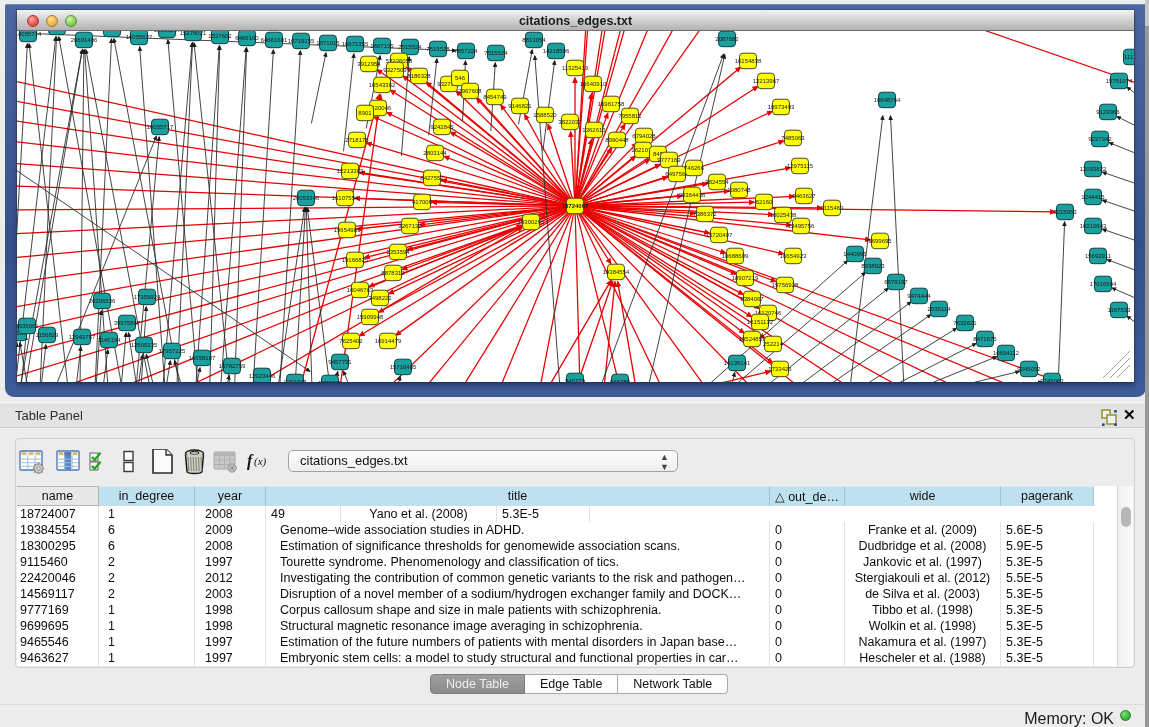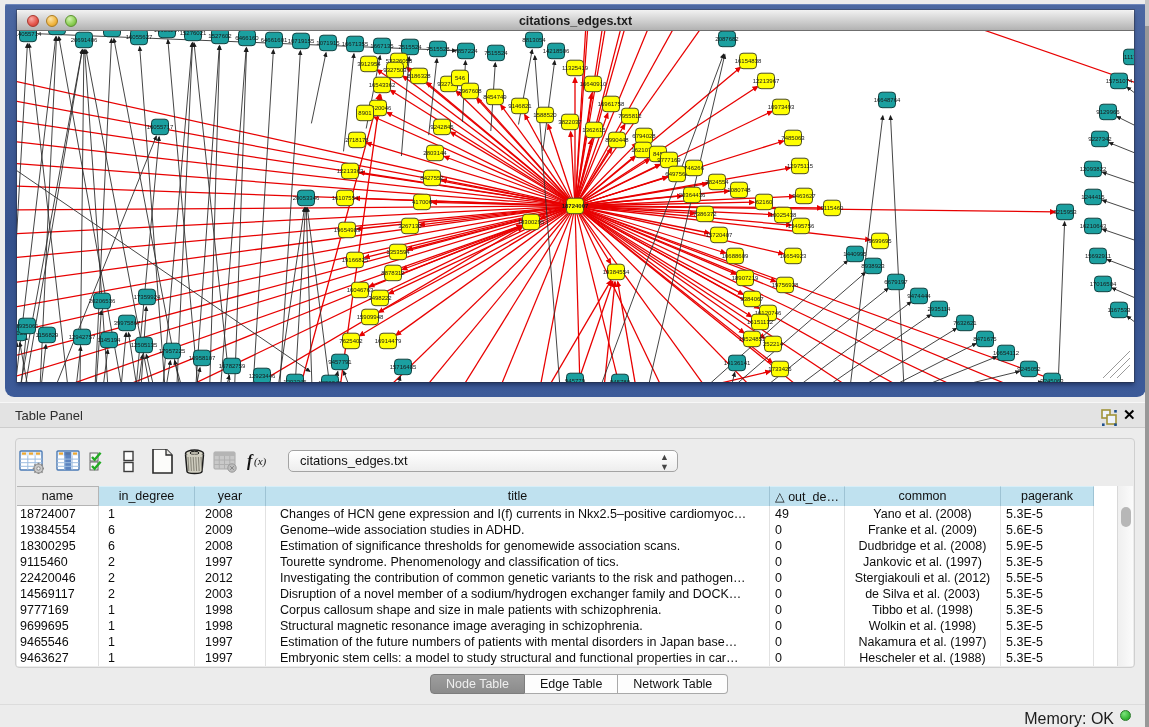--- a/index.html
+++ b/index.html
@@ -940,29 +940,28 @@
         </svg>
       </svg>
     <div id="combo">citations_edges.txt<span class="arr">▲<br>▼</span></div>
     <div id="tbwhite"></div>
     <div id="thead">
       <div class="h1" style="width:82px;">name</div>
       <div style="width:96px;">in_degree</div>
       <div style="width:71px;">year</div>
       <div style="width:504px;">title</div>
       <div style="width:75px;">△ out_de…</div>
-      <div style="width:156px;">common</div>
+      <div style="width:156px;">wide</div>
       <div style="width:93px;">pagerank</div>
     </div>
     <div id="tbody">
 <div class="tr">
           <div class="c1">18724007</div>
           <div class="c2">1</div>
           <div class="c3">2008</div>
-          <div class="c4">Changes of HCN gene expression and I(f) currents in Nkx2.5–positive cardiomyoc…</div>
           <div class="c5">49</div>
           <div class="c6">Yano et al. (2008)</div>
           <div class="c7">5.3E-5</div>
         </div>
 <div class="tr">
           <div class="c1">19384554</div>
           <div class="c2">6</div>
           <div class="c3">2009</div>
           <div class="c4">Genome–wide association studies in ADHD.</div>
           <div class="c5">0</div>

